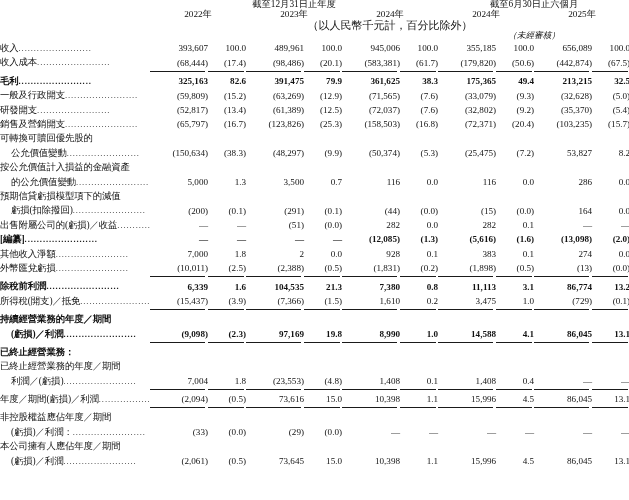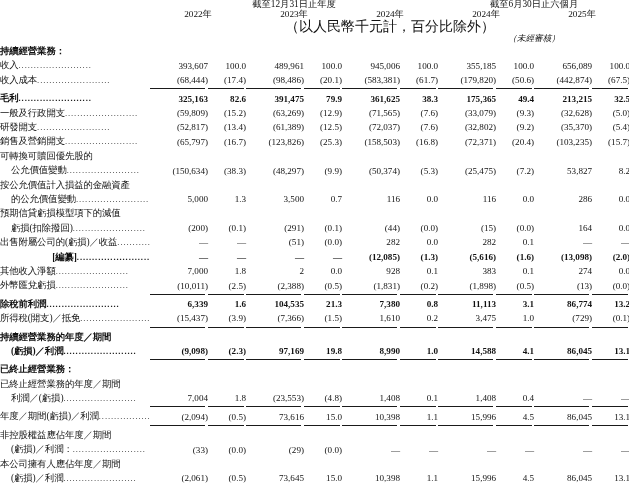--- a/index.html
+++ b/index.html
@@ -65,21 +65,21 @@
   .hdr-unit {
     text-align: center;
     font-size: 9.2px;
     font-weight: bold;
     padding-top: 4px;
     padding-bottom: 3px;
     white-space: nowrap;
   }
   .hdr-note {
     text-align: center;
-    font-size: 14px;
+    font-size: 11px;
     font-weight: bold;
     padding-top: 7px;
     padding-bottom: 1px;
     white-space: nowrap;
   }
   .hdr-unaudited {
     text-align: center;
     font-size: 8.6px;
     font-style: italic;
     padding-top: 6px;
@@ -229,33 +229,20 @@
         <td class="hdr-note" colspan="10">（以人民幣千元計，百分比除外）</td>
       </tr>
       <tr>
         <td></td>
         <td colspan="6"></td>
         <td class="hdr-unaudited" colspan="4">（未經審核）</td>
       </tr>
     </thead>
     <tbody id="fin-body">
         <tr class="datarow">
-          <td class="lbl bold" style="overflow: hidden; max-width: 150px;"><span>持續經營業務：</span></td>
-          <td class="num bold"></td>
-          <td class="pct bold"></td>
-          <td class="num bold"></td>
-          <td class="pct bold"></td>
-          <td class="num bold"></td>
-          <td class="pct bold"></td>
-          <td class="num bold"></td>
-          <td class="pct bold"></td>
-          <td class="num bold"></td>
-          <td class="pct bold"></td>
-        </tr>
-        <tr class="datarow">
           <td class="lbl" style="overflow: hidden; max-width: 150px;"><span>收入</span><span class="dots">........................</span></td>
           <td class="num">393,607</td>
           <td class="pct">100.0</td>
           <td class="num">489,961</td>
           <td class="pct">100.0</td>
           <td class="num">945,006</td>
           <td class="pct">100.0</td>
           <td class="num">355,185</td>
           <td class="pct">100.0</td>
           <td class="num">656,089</td>
@@ -444,21 +431,21 @@
           <td class="num">(51)</td>
           <td class="pct">(0.0)</td>
           <td class="num">282</td>
           <td class="pct">0.0</td>
           <td class="num">282</td>
           <td class="pct">0.1</td>
           <td class="num">—</td>
           <td class="pct">—</td>
         </tr>
         <tr class="datarow">
-          <td class="lbl bold" style="overflow: hidden; max-width: 150px; text-align: right;"><span>[編纂]</span><span class="dots">........................</span></td>
+          <td class="lbl bold" style="overflow: hidden; max-width: 150px;"><span>[編纂]</span><span class="dots">........................</span></td>
           <td class="num bold">—</td>
           <td class="pct bold">—</td>
           <td class="num bold">—</td>
           <td class="pct bold">—</td>
           <td class="num bold">(12,085)</td>
           <td class="pct bold">(1.3)</td>
           <td class="num bold">(5,616)</td>
           <td class="pct bold">(1.6)</td>
           <td class="num bold">(13,098)</td>
           <td class="pct bold">(2.0)</td>

